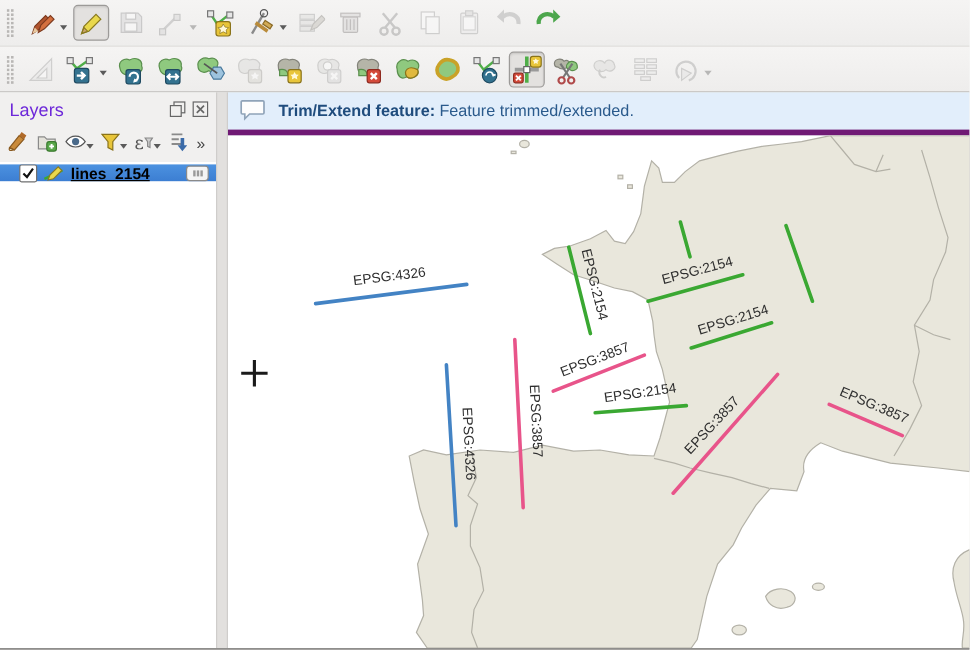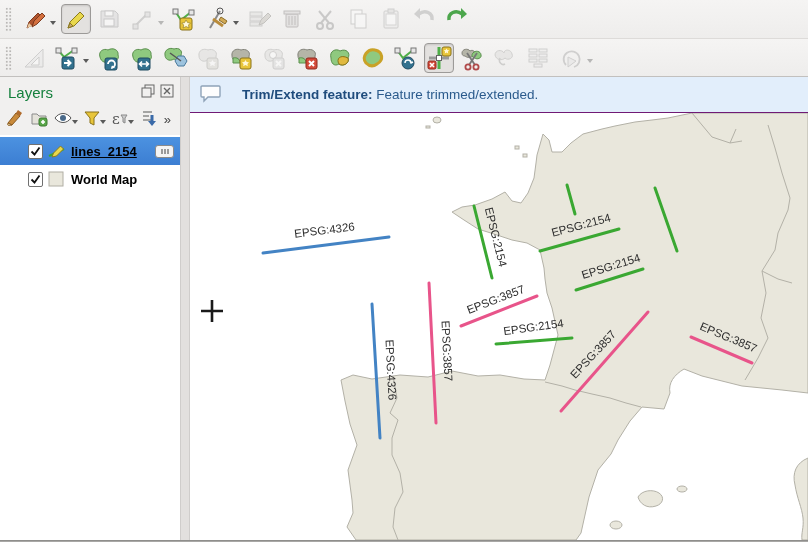--- a/index.html
+++ b/index.html
@@ -16,40 +16,40 @@
   .tbtn.active{background:#e3e1df;border:1px solid #9c9a98;box-shadow:inset 0 1px 2px rgba(0,0,0,.12)}
   .tbtn.disabled{opacity:.38;filter:grayscale(85%)}
   .drop{width:0;height:0;border:3.5px solid transparent;border-top:4.5px solid #5a5a5a;margin:10px 2px 0 -2px;flex:none}
   .drop.disabled{opacity:.38}
   
   .content{display:flex;height:463px}
   .bottombar{height:4px;background:#a9a8a6;border-top:1px solid #8f8e8c}
   
   .panel{width:182px;background:#f1f0ef;display:flex;flex-direction:column}
   .panel-header{height:26px;display:flex;align-items:center;padding:2px 6px 0 8px}
-  .panel-title{flex:1;font-size:15px;color:#15803d}
+  .panel-title{flex:1;font-size:15px;color:#6d28d9}
   .win-btn{width:15px;height:15px;margin-left:4px;display:flex;align-items:center;justify-content:center}
   .panel-tools{height:28px;display:flex;align-items:center;gap:2px;padding:0 4px}
   .ptool{display:flex;align-items:center;justify-content:center;height:22px;padding:0 2px}
   .pdrop{width:0;height:0;border:3px solid transparent;border-top:4px solid #5a5a5a;margin-top:8px}
   .overflow-glyph{font-size:13px;color:#444;letter-spacing:-1px}
   .layer-list{flex:1;background:#ffffff;margin-top:2px;padding-top:2px}
-  .lrow{height:28px;display:flex;align-items:center;padding-left:28px;gap:5px}
+  .lrow{height:14px;display:flex;align-items:center;padding-left:16px;gap:5px}
   .lrow.selected{background:linear-gradient(#4c92e0,#3c7ed2)}
   .lname{font-weight:bold;color:#000;white-space:nowrap}
   .lrow.selected .lname{text-decoration:underline}
   .cb{width:13px;height:13px;background:#fff;border:1px solid #707070;border-radius:2px;display:flex;align-items:center;justify-content:center;flex:none}
   .lsym{width:18px;height:16px;position:relative;flex:none}
   .chip{margin-left:auto;margin-right:6px;width:17px;height:11px;border:1px solid #8a8a8a;border-radius:3px;
         background:#f4f4f4;display:flex;align-items:center;justify-content:center;gap:1px;flex:none}
   .chip i{width:2px;height:5px;background:#9a9a9a;display:block}
   .splitter{width:8px;background:#e2e0de;border-left:1px solid #cfcdcb;border-right:1px solid #cfcdcb}
   
   .mapcol{width:618px;display:flex;flex-direction:column}
-  .msgbar{height:36px;background:#e2eefb;border-bottom:1px solid #701a75;display:flex;align-items:center;padding:0 10px;gap:20px}
+  .msgbar{height:36px;background:#e2eefb;border-bottom:5px solid #701a75;display:flex;align-items:center;padding:0 10px;gap:10px}
   .msg-title{font-weight:bold;color:#1f4c7d;font-size:13.5px}
   .msg-text{color:#2a5a8c;font-size:13.5px}
   .mapcanvas{position:relative;width:618px;height:427px;background:#ffffff}
   .mapcanvas svg{display:block}
 </style>
 </head>
 <body>
 
 <div id="tb1" class="toolbar">
   <div class="handle"></div>
@@ -461,31 +461,20 @@
         <span class="lname">lines_2154</span>
         <span class="chip">
             <i></i>
             <i></i>
             <i></i>
           </span>
       </div>
 
 
 
-      <div class="lrow">
-        <span class="cb">
-            <svg width="11" height="11">
-          <polyline points="1.5,5.5 4.5,8.5 9.5,1.5" fill="none" stroke="#111" stroke-width="1.8"></polyline>
-            </svg>
-          </span>
-        <span class="lsym"><svg width="18" height="16">
-          <rect x="1" y="1" width="14" height="14" stroke="#b0aea4" fill="#e9e7dc"></rect>
-            </svg></span>
-        <span class="lname">World Map</span>
-      </div>
 
     </div>
   </div>
 
   <div class="splitter"></div>
 
   <div class="mapcol">
 
     <div class="msgbar">
       <span><svg width="22" height="20">

